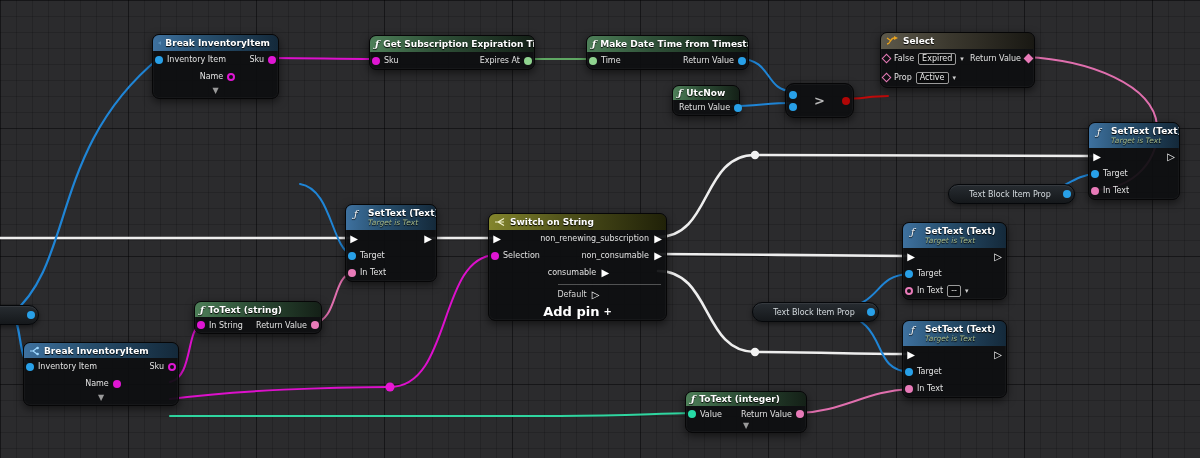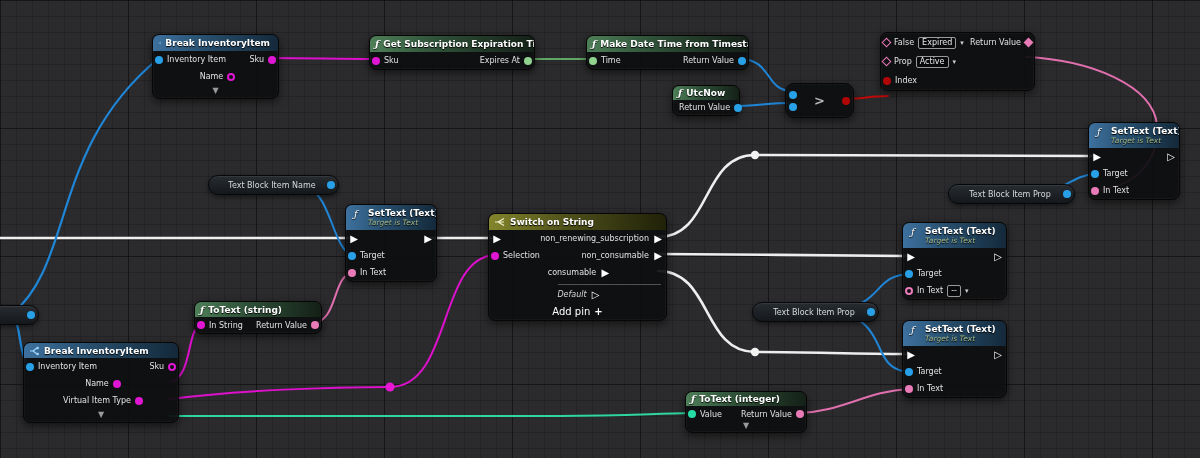--- a/index.html
+++ b/index.html
@@ -32,21 +32,21 @@
   .hdr-blue,.hdr2.hdr-blue{background:linear-gradient(90deg,#3e719f 0%,#28506f 40%,#14293a 100%);}
   .hdr-green,.hdr2.hdr-green{background:linear-gradient(90deg,#4d7f58 0%,#2f5138 40%,#142017 100%);}
   .hdr-olive{background:linear-gradient(90deg,#83852c 0%,#4d4f1a 45%,#202108 100%);}
   .hdr-gray{background:linear-gradient(90deg,#5d594b 0%,#3b382e 45%,#191813 100%);}
   .fico{font-family:"DejaVu Serif",serif;font-style:italic;font-size:10px;color:#fff;line-height:1;}
   .row{display:flex;justify-content:space-between;align-items:center;height:17px;padding:0 6px;}
   .row.r-only{justify-content:center;}
   .row.center{justify-content:center;}
   .pg{display:flex;align-items:center;gap:4px;min-width:0;}
   .lbl{font-size:8px;color:#e2e2e2;white-space:nowrap;}
-  .lbl.it{font-style:italic;color:#d8d8d8;}
+  .lbl.it{color:#d8d8d8;}
   .pin{width:8px;height:8px;border-radius:50%;flex:none;box-sizing:border-box;}
   .pin.in{margin-left:-4px;}
   .pin.out{margin-right:-4px;}
   .f-blue{background:#28a0e8;}
   .f-mag{background:#df16d3;}
   .h-mag{border:2px solid #df16d3;background:transparent;}
   .f-pink{background:#e87ab8;}
   .h-pink{border:2px solid #e87ab8;background:transparent;}
   .f-flo{background:#8fd38f;}
   .f-int{background:#27dba7;}
@@ -57,21 +57,21 @@
   .dpin.in{margin-left:-4px;}
   .dpin.out{margin-right:-4px;}
   .xpin{font-size:10px;color:#fff;width:10px;line-height:1;text-align:center;flex:none;}
   .xpin.in{margin-left:-3px;}
   .xpin.out{margin-right:-3px;}
   .valbox{border:1px solid #9a9a9a;border-radius:2px;padding:0 3px;font-size:8px;color:#e8e8e8;
     background:rgba(0,0,0,.35);line-height:10px;}
   .dd{font-size:7px;color:#cfcfcf;}
   .collapse{text-align:center;color:#9a9a9a;font-size:8px;height:13px;line-height:11px;cursor:pointer;}
   .divider{height:1px;background:#888;opacity:.55;width:58%;margin:3px 5px 2px auto;}
-  .addpin{font-size:10px;font-weight:normal;color:#fff;}
+  .addpin{font-size:13px;font-weight:bold;color:#fff;}
   .plus{font-size:10px;font-weight:bold;color:#fff;}
   .pill{
     position:absolute;z-index:2;height:18px;border-radius:10px;
     background:linear-gradient(#272c31,#15181b);
     border:1px solid #05070a;
     box-shadow:inset 0 1px 0 rgba(255,255,255,.07), 0 2px 5px rgba(0,0,0,.5);
     display:flex;align-items:center;justify-content:center;
     font-size:8px;color:#d4dade;white-space:nowrap;padding:0 12px 0 9px;
   }
   .pill .pin{position:absolute;right:3px;top:50%;margin-top:-4px;}
@@ -199,46 +199,47 @@
   </div>
 
   <div class="node gtnode" style="left:785px;top:83px;width:67px;height:33px;">
     <span class="pin f-blue" style="left:3px;top:7px;"></span>
     <span class="pin f-blue" style="left:3px;top:19px;"></span>
     <span class="op">&gt;</span>
     <span class="pin f-red" style="right:3px;top:13px;"></span>
   </div>
 
   <div class="node" style="left:880px;top:32px;width:153px;">
+    <div class="hdr hdr-gray">
+      <svg width="13" height="10" viewBox="0 0 13 10">
+        <path d="M1 8 C5 8 4 2 8 2 M1 2 L4.5 4.5" stroke="#e8a21f" stroke-width="1.3" fill="none"></path>
+        <path d="M8 0 L12 2 L8 4 Z" fill="#e8a21f"></path>
+      </svg>
+      <span>Select</span>
+    </div>
     <div class="row" style="height:19px;">
       <span class="pg">
         <span class="dpin h in"></span>
         <span class="lbl">False</span>
         <span class="valbox">Expired</span>
         <span class="dd">▾</span>
       </span>
       <span class="pg">
         <span class="lbl">Return Value</span>
         <span class="dpin f out"></span>
       </span>
     </div>
     <div class="row" style="height:19px;">
       <span class="pg">
         <span class="dpin h in"></span>
         <span class="lbl">Prop</span>
         <span class="valbox">Active</span>
         <span class="dd">▾</span>
       </span>
     </div>
-    <div class="row" style="height:19px;">
-      <span class="pg">
-          <span class="pin f-red in"></span>
-          <span class="lbl">Index</span>
-        </span>
-    </div>
   </div>
 
   <div class="node" style="left:1088px;top:122px;width:90px;">
     <div class="hdr2 hdr-blue">
       <span class="fico">ƒ</span>
       <span class="t">SetText (Text)</span>
       <span class="sub">Target is Text</span>
     </div>
     <div class="row">
       <span class="xpin in">▶</span>
@@ -256,24 +257,20 @@
           <span class="lbl">In Text</span>
         </span>
     </div>
   </div>
 
   <div class="pill" style="left:948px;top:184px;width:104px;">
     <span>Text Block Item Prop</span>
     <span class="pin f-blue"></span>
   </div>
 
-  <div class="pill" style="left:208px;top:175px;width:108px;">
-    <span>Text Block Item Name</span>
-    <span class="pin f-blue"></span>
-  </div>
 
   <div class="node" style="left:345px;top:204px;width:90px;">
     <div class="hdr2 hdr-blue">
       <span class="fico">ƒ</span>
       <span class="t">SetText (Text)</span>
       <span class="sub">Target is Text</span>
     </div>
     <div class="row">
       <span class="xpin in">▶</span>
       <span class="xpin out">▶</span>
@@ -372,26 +369,20 @@
           <span class="lbl">Sku</span>
           <span class="pin h-mag out"></span>
         </span>
     </div>
     <div class="row r-only">
       <span class="pg">
           <span class="lbl">Name</span>
           <span class="pin f-mag out"></span>
         </span>
     </div>
-    <div class="row r-only">
-      <span class="pg">
-          <span class="lbl">Virtual Item Type</span>
-          <span class="pin f-mag out"></span>
-        </span>
-    </div>
     <div class="collapse">▼</div>
   </div>
 
   <div class="node" style="left:685px;top:391px;width:120px;">
     <div class="hdr hdr-green" style="height:14px;">
       <span class="fico">ƒ</span>
       <span>ToText (integer)</span>
     </div>
     <div class="row" style="height:16px;">
       <span class="pg">

